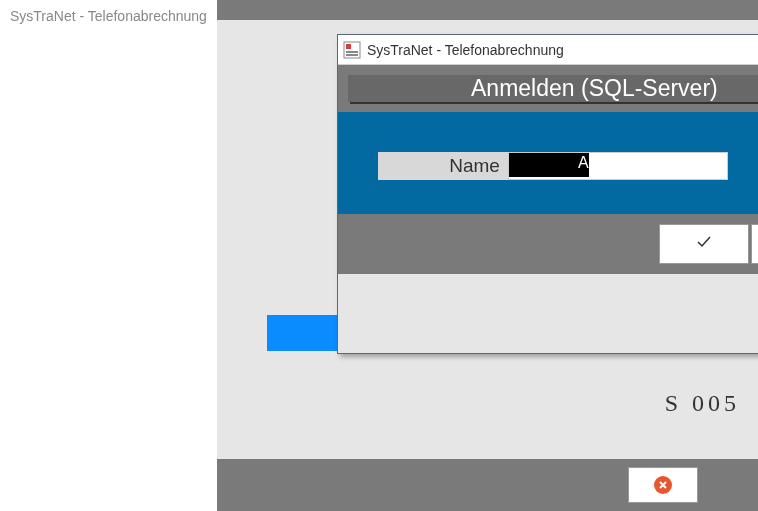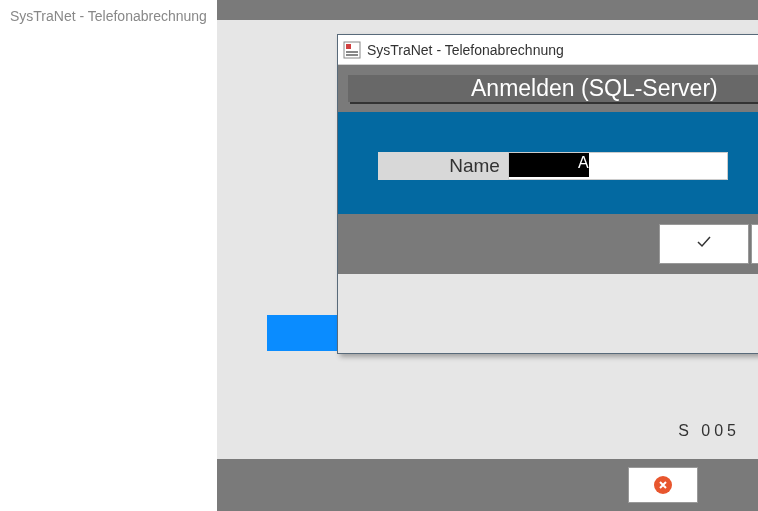--- a/index.html
+++ b/index.html
@@ -62,25 +62,24 @@
       width: 42px;
       height: 36px;
       background: #fff;
       border: 1px solid #0a8cff;
     }
     
     .bottom-text {
       position: absolute;
       right: 18px;
       top: 390px;
-      font-family: Liberation Sans, sans-serif;
-      font-size: 16px;
+      font-family: Liberation Serif, serif;
+      font-size: 24px;
       color: #333;
       letter-spacing: 4px;
-      margin-top: 32px;
     }
     
     .gray-bar-bottom {
       position: absolute;
       bottom: 0;
       left: 0;
       right: 0;
       height: 52px;
       background: #7a7a7a;
     }

